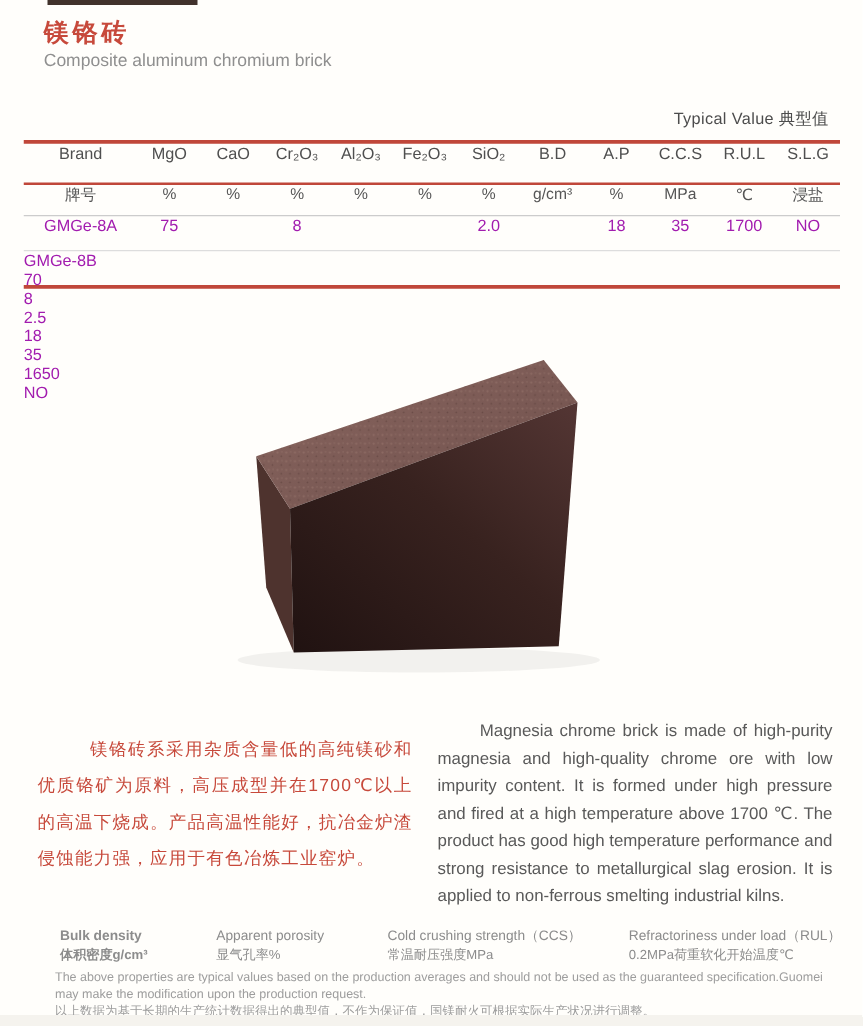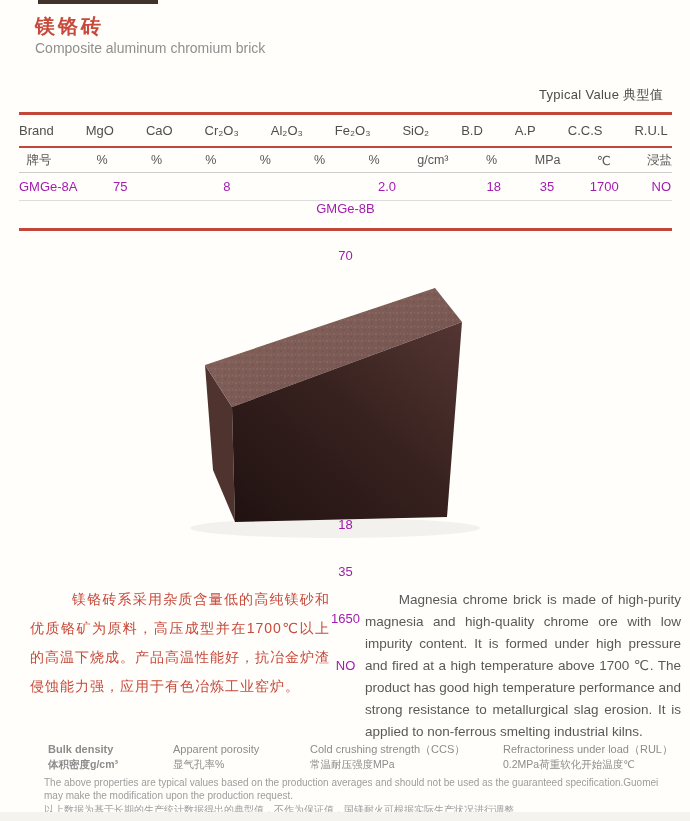--- a/index.html
+++ b/index.html
@@ -25,37 +25,37 @@
   .typical{
     position:absolute;right:27px;top:86px;
     font-size:13px;color:#4c4c4c;letter-spacing:0.3px;
   }
   
   .spec-table{
     position:absolute;left:19px;top:112px;width:653px;
     border-top:3px solid #c0473a;
     border-bottom:3px solid #c0473a;
   }
-  .tr{display:flex;align-items:center;gap:32px;}
+  .tr{display:flex;align-items:flex-start;}
   .tr.head{height:31px;border-bottom:2px solid #c0473a;font-size:13px;color:#4f4f4f;}
   .tr.units{height:24px;border-bottom:1px solid #cccccc;font-size:12.5px;color:#565656;}
   .tr.data{height:27px;font-size:13px;color:#a21caf;}
   .tr.data + .tr.data{border-top:1px solid #dddddd;flex-direction:column;}
   .cell{flex:1;text-align:center;white-space:nowrap;}
   .cell.brand{flex:1.78;}
   
   .brick{position:absolute;left:150px;top:262px;width:400px;height:300px;}
   
   .desc-zh{
     position:absolute;left:30px;top:585px;width:300px;margin:0;
     font-size:14px;line-height:29px;color:#c7493b;
     text-indent:3em;letter-spacing:1px;text-align:justify;
   }
   .desc-en{
-    position:absolute;left:350px;top:574px;width:316px;margin:15px;
+    position:absolute;left:350px;top:574px;width:316px;margin:0;
     font-size:13.5px;line-height:22px;color:#595959;
     text-indent:2.5em;text-align:justify;
   }
   
   .glossary{position:absolute;left:0;top:742px;width:690px;height:34px;}
   .g-item{position:absolute;top:0;}
   .g-item .g-en{font-size:11px;color:#8c8c8c;line-height:15px;}
   .g-item .g-zh{font-size:10.5px;color:#8c8c8c;line-height:15px;}
   .g1{left:48px;font-weight:bold;} .g2{left:173px;} .g3{left:310px;} .g4{left:503px;}
   

